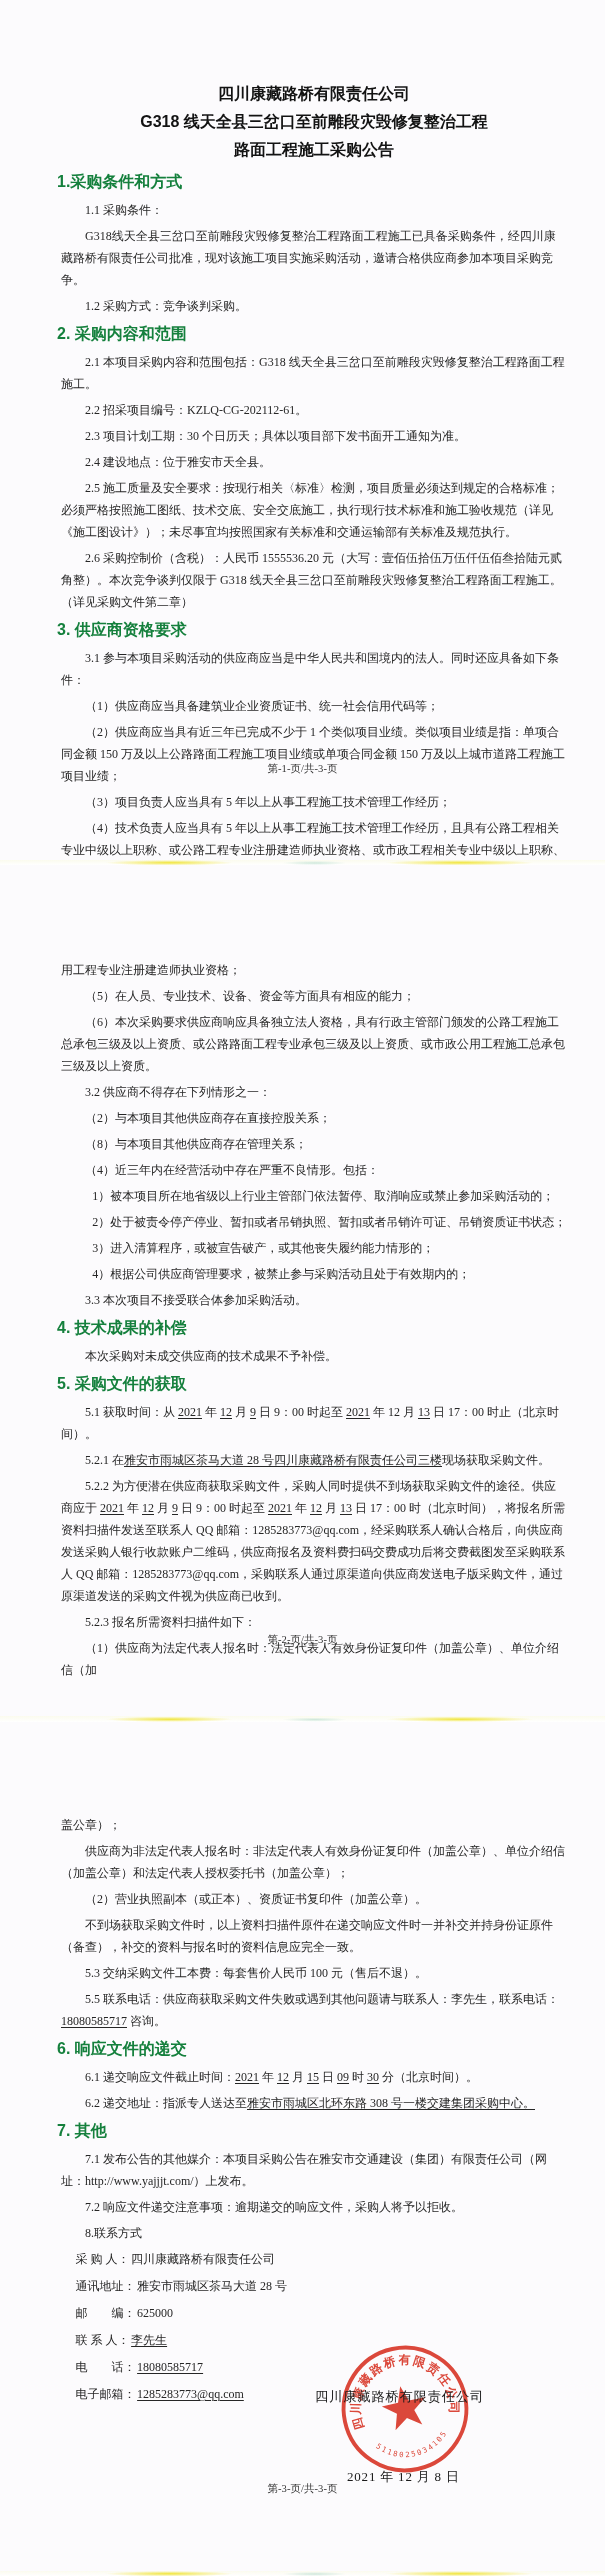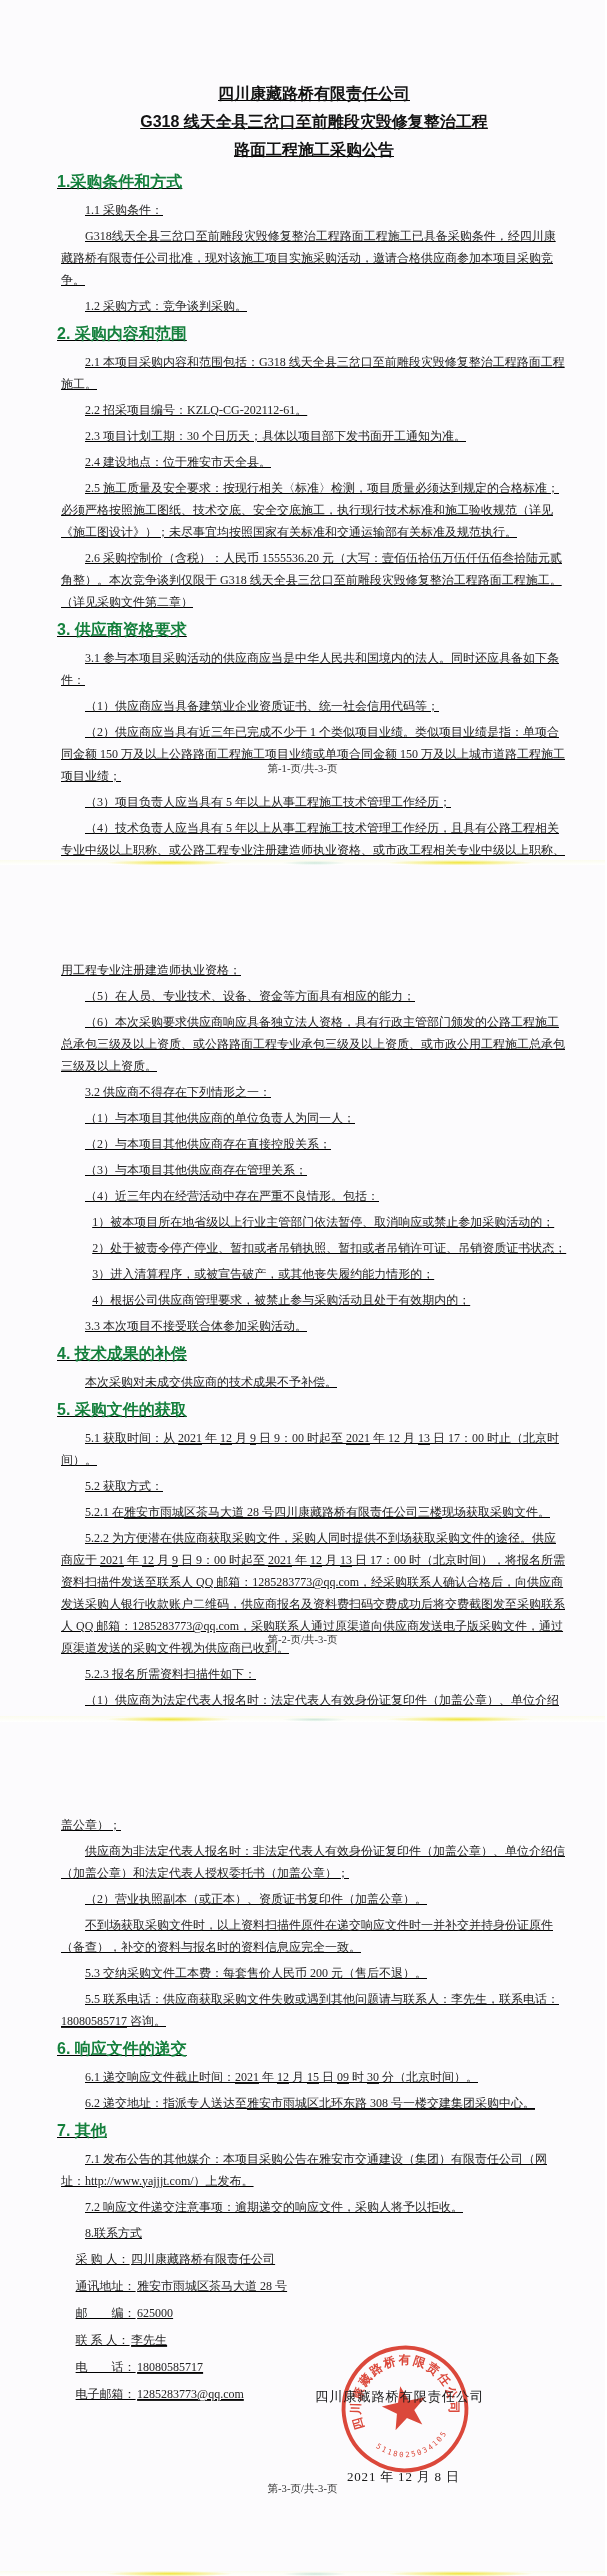--- a/index.html
+++ b/index.html
@@ -1,16 +1,16 @@
 <!DOCTYPE html>
 <html style="font-size:12px"><head>
 <meta charset="utf-8">
 <style>
   html,body{margin:0;padding:0;background:#ffffff;}
-  .scan{width:605px;background:#fcfbfd;position:relative;font-family:"Liberation Serif","DejaVu Serif",serif;text-decoration:underline;}
+  .scan{width:605px;background:#fcfbfd;position:relative;font-family:"Liberation Serif","DejaVu Serif",serif;}
   .page{position:relative;background:#fcfbfd;padding:0 34px 0 57px;box-sizing:border-box;overflow:hidden;}
   .seam{height:5.3px;background:
     radial-gradient(ellipse 91px 3.8px at 28% 55%, rgba(238,225,30,.85), rgba(238,225,30,0) 70%),
     radial-gradient(ellipse 106px 3.8px at 76% 55%, rgba(238,225,30,.85), rgba(238,225,30,0) 70%),
     radial-gradient(ellipse 46px 3px at 52% 60%, rgba(160,210,190,.5), rgba(160,210,190,0) 70%),
     linear-gradient(#fbfbee,#ffffff);}
   p{margin:4px;font-size:12px;line-height:22px;color:#262626;}
   .ind{text-indent:2em;}
   .ind2{text-indent:2.6em;}
   .h{font-family:"Liberation Sans","DejaVu Sans",sans-serif;font-weight:700;font-size:16px;line-height:26px;color:#15803d;margin:1.5px 0 2.3px;}
@@ -56,49 +56,47 @@
     <div class="pfoot" style="top:762px">第-1-页/共-3-页</div>
   </div>
 
   <div class="seam"></div>
 
   <div class="page" style="height:851px;padding-top:90px">
     <p>用工程专业注册建造师执业资格；</p>
     <p class="ind">（5）在人员、专业技术、设备、资金等方面具有相应的能力；</p>
     <p class="ind">（6）本次采购要求供应商响应具备独立法人资格，具有行政主管部门颁发的公路工程施工总承包三级及以上资质、或公路路面工程专业承包三级及以上资质、或市政公用工程施工总承包三级及以上资质。</p>
     <p class="ind">3.2 供应商不得存在下列情形之一：</p>
-    <p class="ind">（1）与本项目其他供应商的单位负责人为同一人；</p>
     <p class="ind">（2）与本项目其他供应商存在直接控股关系；</p>
-    <p class="ind">（3）与本项目其他供应商存在管理关系；</p>
+    <p class="ind">（8）与本项目其他供应商存在管理关系；</p>
     <p class="ind">（4）近三年内在经营活动中存在严重不良情形。包括：</p>
     <p class="ind2">1）被本项目所在地省级以上行业主管部门依法暂停、取消响应或禁止参加采购活动的；</p>
     <p class="ind2">2）处于被责令停产停业、暂扣或者吊销执照、暂扣或者吊销许可证、吊销资质证书状态；</p>
     <p class="ind2">3）进入清算程序，或被宣告破产，或其他丧失履约能力情形的；</p>
     <p class="ind2">4）根据公司供应商管理要求，被禁止参与采购活动且处于有效期内的；</p>
     <p class="ind">3.3 本次项目不接受联合体参加采购活动。</p>
     <div class="h">4. 技术成果的补偿</div>
     <p class="ind">本次采购对未成交供应商的技术成果不予补偿。</p>
     <div class="h">5. 采购文件的获取</div>
     <p class="ind"><span>5.1 获取时间：从 </span><span class="u">2021</span><span> 年 </span><span class="u">12</span><span> 月 </span><span class="u">9</span><span> 日 9：00 时起至 </span><span class="u">2021</span><span> 年 12 月 </span><span class="u">13</span><span> 日 17：00 时止（北京时间）。</span></p>
-    <p class="ind">5.2 获取方式：</p>
     <p class="ind"><span>5.2.1 在</span><span class="u">雅安市雨城区茶马大道 28 号四川康藏路桥有限责任公司三楼</span><span>现场获取采购文件。</span></p>
     <p class="ind"><span>5.2.2 为方便潜在供应商获取采购文件，采购人同时提供不到场获取采购文件的途径。供应商应于 </span><span class="u">2021</span><span> 年 </span><span class="u">12</span><span> 月 </span><span class="u">9</span><span> 日 9：00 时起至 </span><span class="u">2021</span><span> 年 </span><span class="u">12</span><span> 月 </span><span class="u">13</span><span> 日 17：00 时（北京时间），将报名所需资料扫描件发送至联系人 QQ 邮箱：1285283773@qq.com，经采购联系人确认合格后，向供应商发送采购人银行收款账户二维码，供应商报名及资料费扫码交费成功后将交费截图发至采购联系人 QQ 邮箱：1285283773@qq.com，采购联系人通过原渠道向供应商发送电子版采购文件，通过原渠道发送的采购文件视为供应商已收到。</span></p>
     <p class="ind">5.2.3 报名所需资料扫描件如下：</p>
     <p class="ind">（1）供应商为法定代表人报名时：法定代表人有效身份证复印件（加盖公章）、单位介绍信（加</p>
     <div class="pfoot" style="top:768px">第-2-页/共-3-页</div>
   </div>
 
   <div class="seam"></div>
 
   <div class="page" style="height:849px;padding-top:88px">
     <p>盖公章）；</p>
     <p class="ind">供应商为非法定代表人报名时：非法定代表人有效身份证复印件（加盖公章）、单位介绍信（加盖公章）和法定代表人授权委托书（加盖公章）；</p>
     <p class="ind">（2）营业执照副本（或正本）、资质证书复印件（加盖公章）。</p>
     <p class="ind">不到场获取采购文件时，以上资料扫描件原件在递交响应文件时一并补交并持身份证原件（备查），补交的资料与报名时的资料信息应完全一致。</p>
-    <p class="ind">5.3 交纳采购文件工本费：每套售价人民币 200 元（售后不退）。</p>
+    <p class="ind">5.3 交纳采购文件工本费：每套售价人民币 100 元（售后不退）。</p>
     <p class="ind"><span>5.5 联系电话：供应商获取采购文件失败或遇到其他问题请与联系人：李先生，联系电话：</span><span class="u">18080585717</span><span> 咨询。</span></p>
     <div class="h">6. 响应文件的递交</div>
     <p class="ind"><span>6.1 递交响应文件截止时间：</span><span class="u">2021</span><span> 年 </span><span class="u">12</span><span> 月 </span><span class="u">15</span><span> 日 </span><span class="u">09</span><span> 时 </span><span class="u">30</span><span> 分（北京时间）。</span></p>
     <p class="ind"><span>6.2 递交地址：指派专人送达至</span><span class="u">雅安市雨城区北环东路 308 号一楼交建集团采购中心。</span></p>
     <div class="h">7. 其他</div>
     <p class="ind">7.1 发布公告的其他媒介：本项目采购公告在雅安市交通建设（集团）有限责任公司（网址：http://www.yajjjt.com/）上发布。</p>
     <p class="ind">7.2 响应文件递交注意事项：逾期递交的响应文件，采购人将予以拒收。</p>
     <p class="ind">8.联系方式</p>
     <p class="contact"><span class="clabel">采 购 人：</span><span class="cval">四川康藏路桥有限责任公司</span></p>
     <p class="contact"><span class="clabel">通讯地址：</span><span class="cval">雅安市雨城区茶马大道 28 号</span></p>

